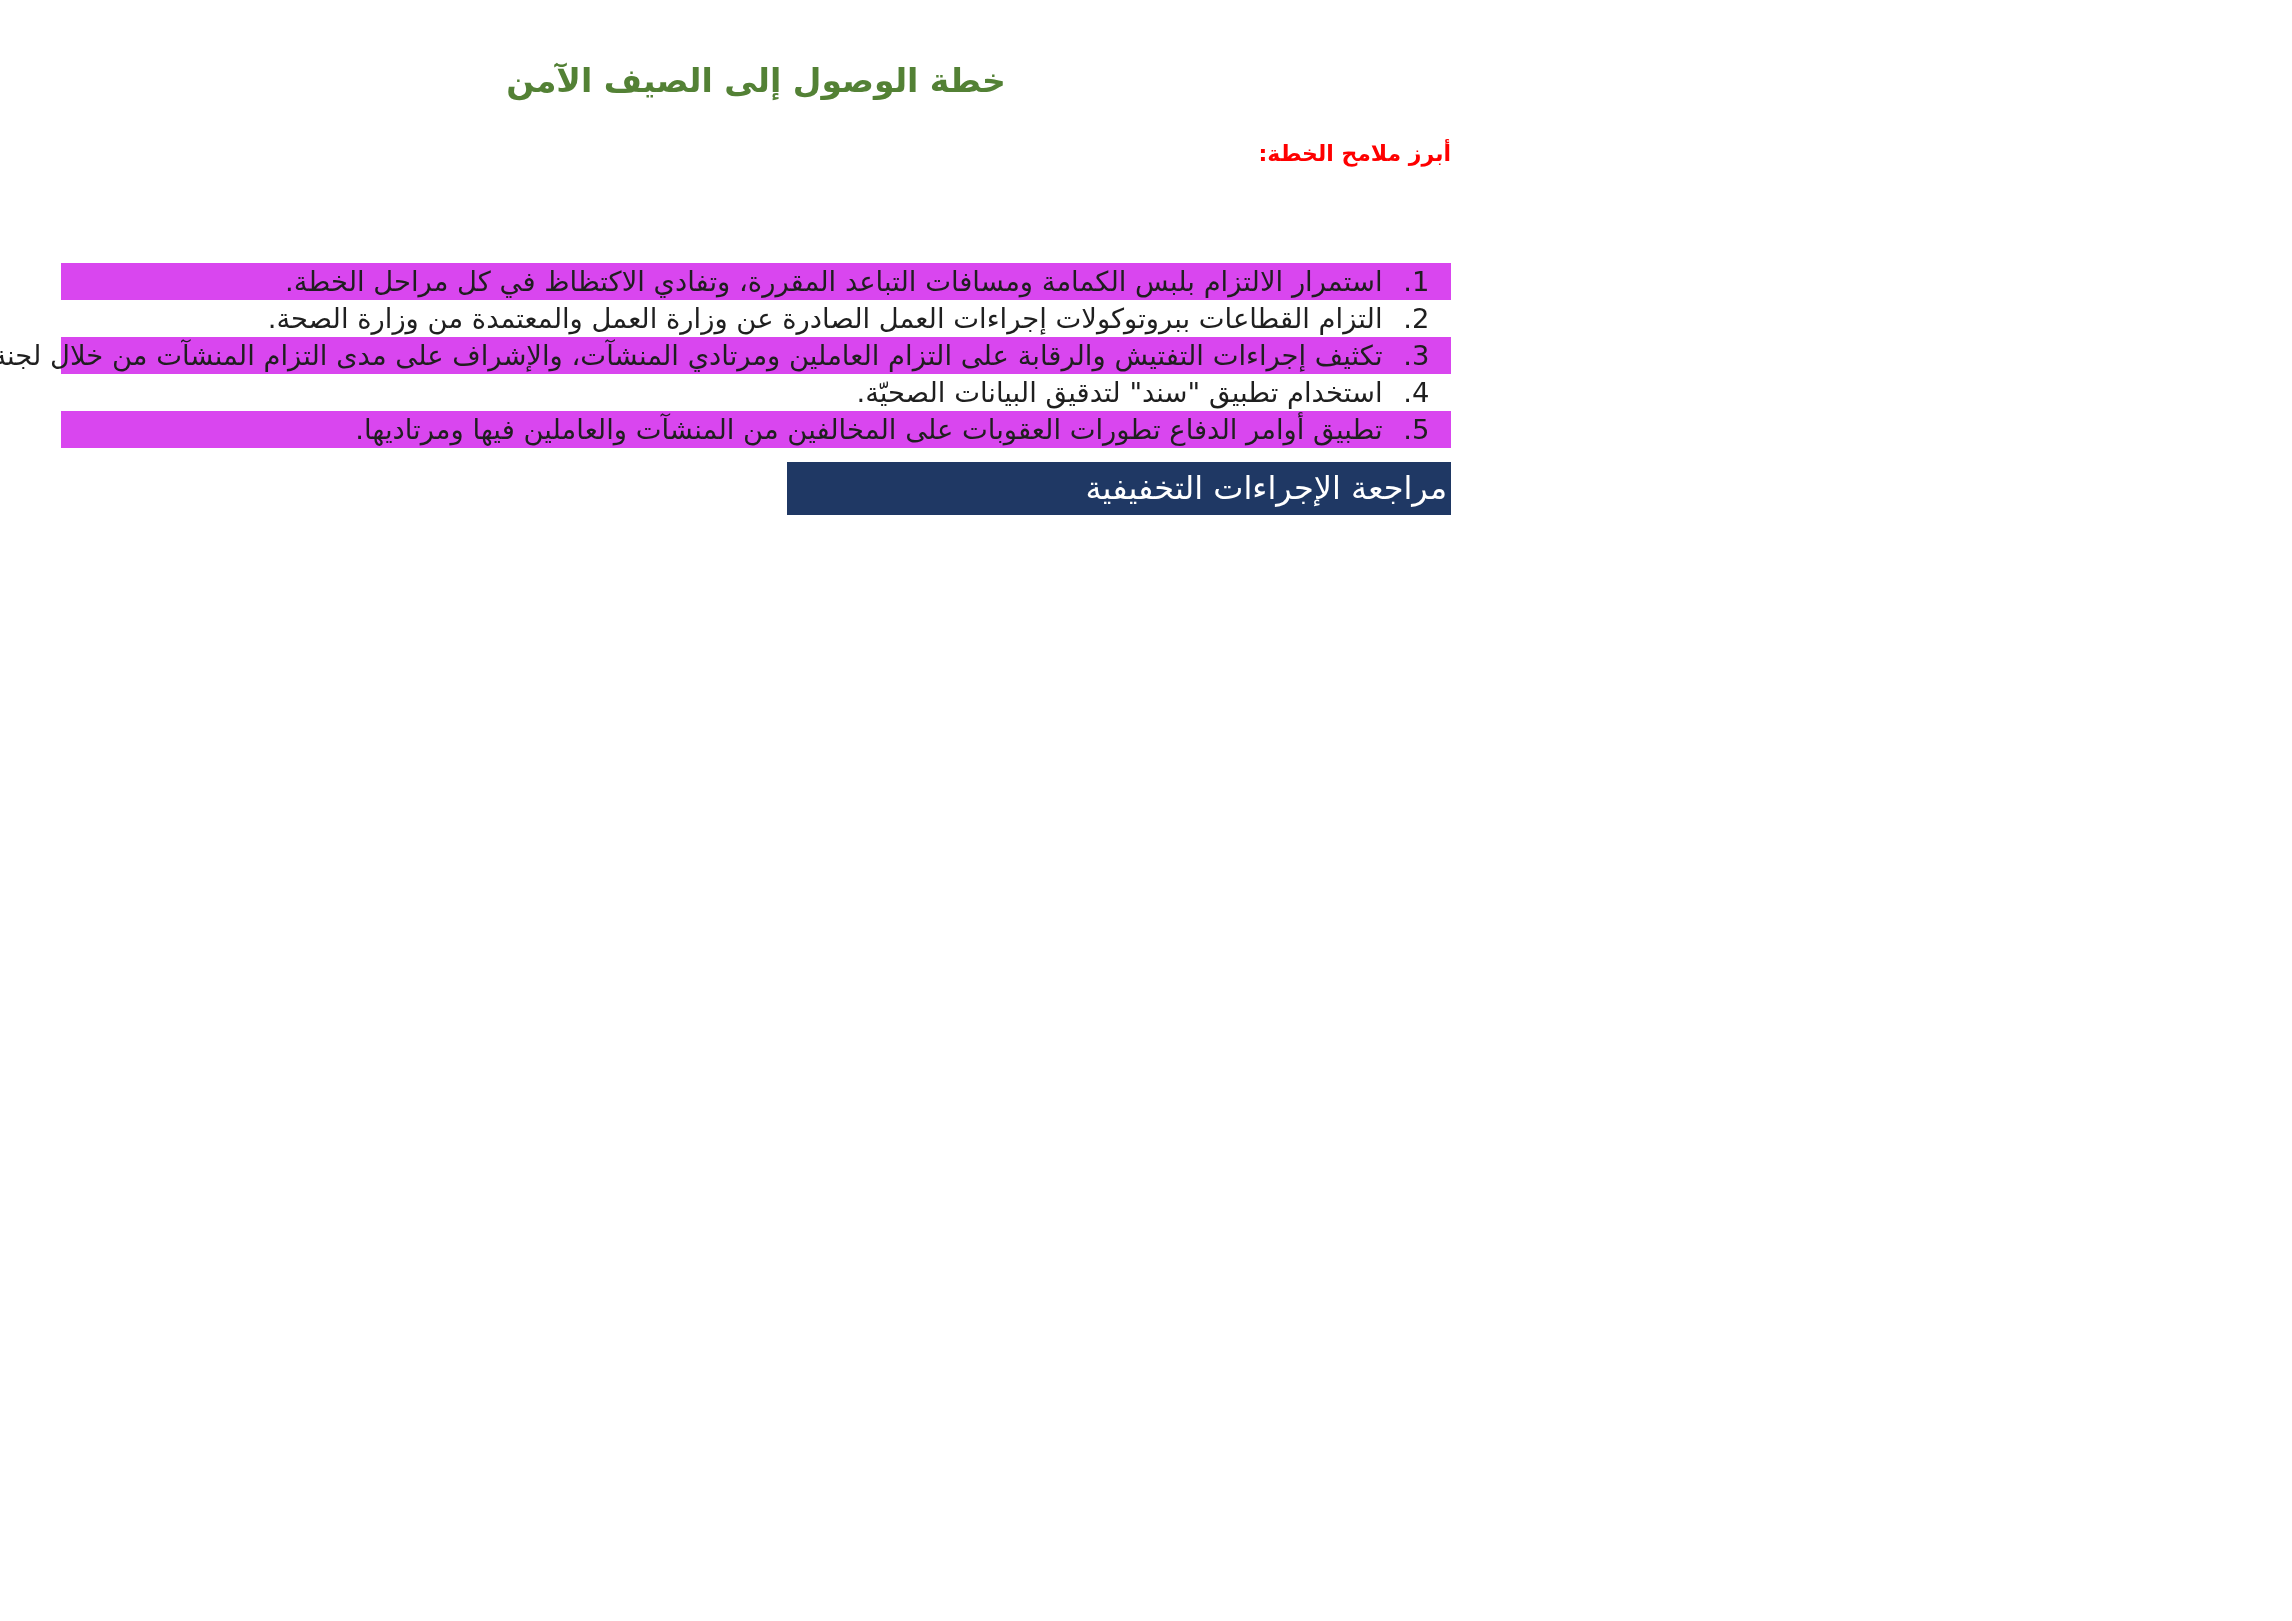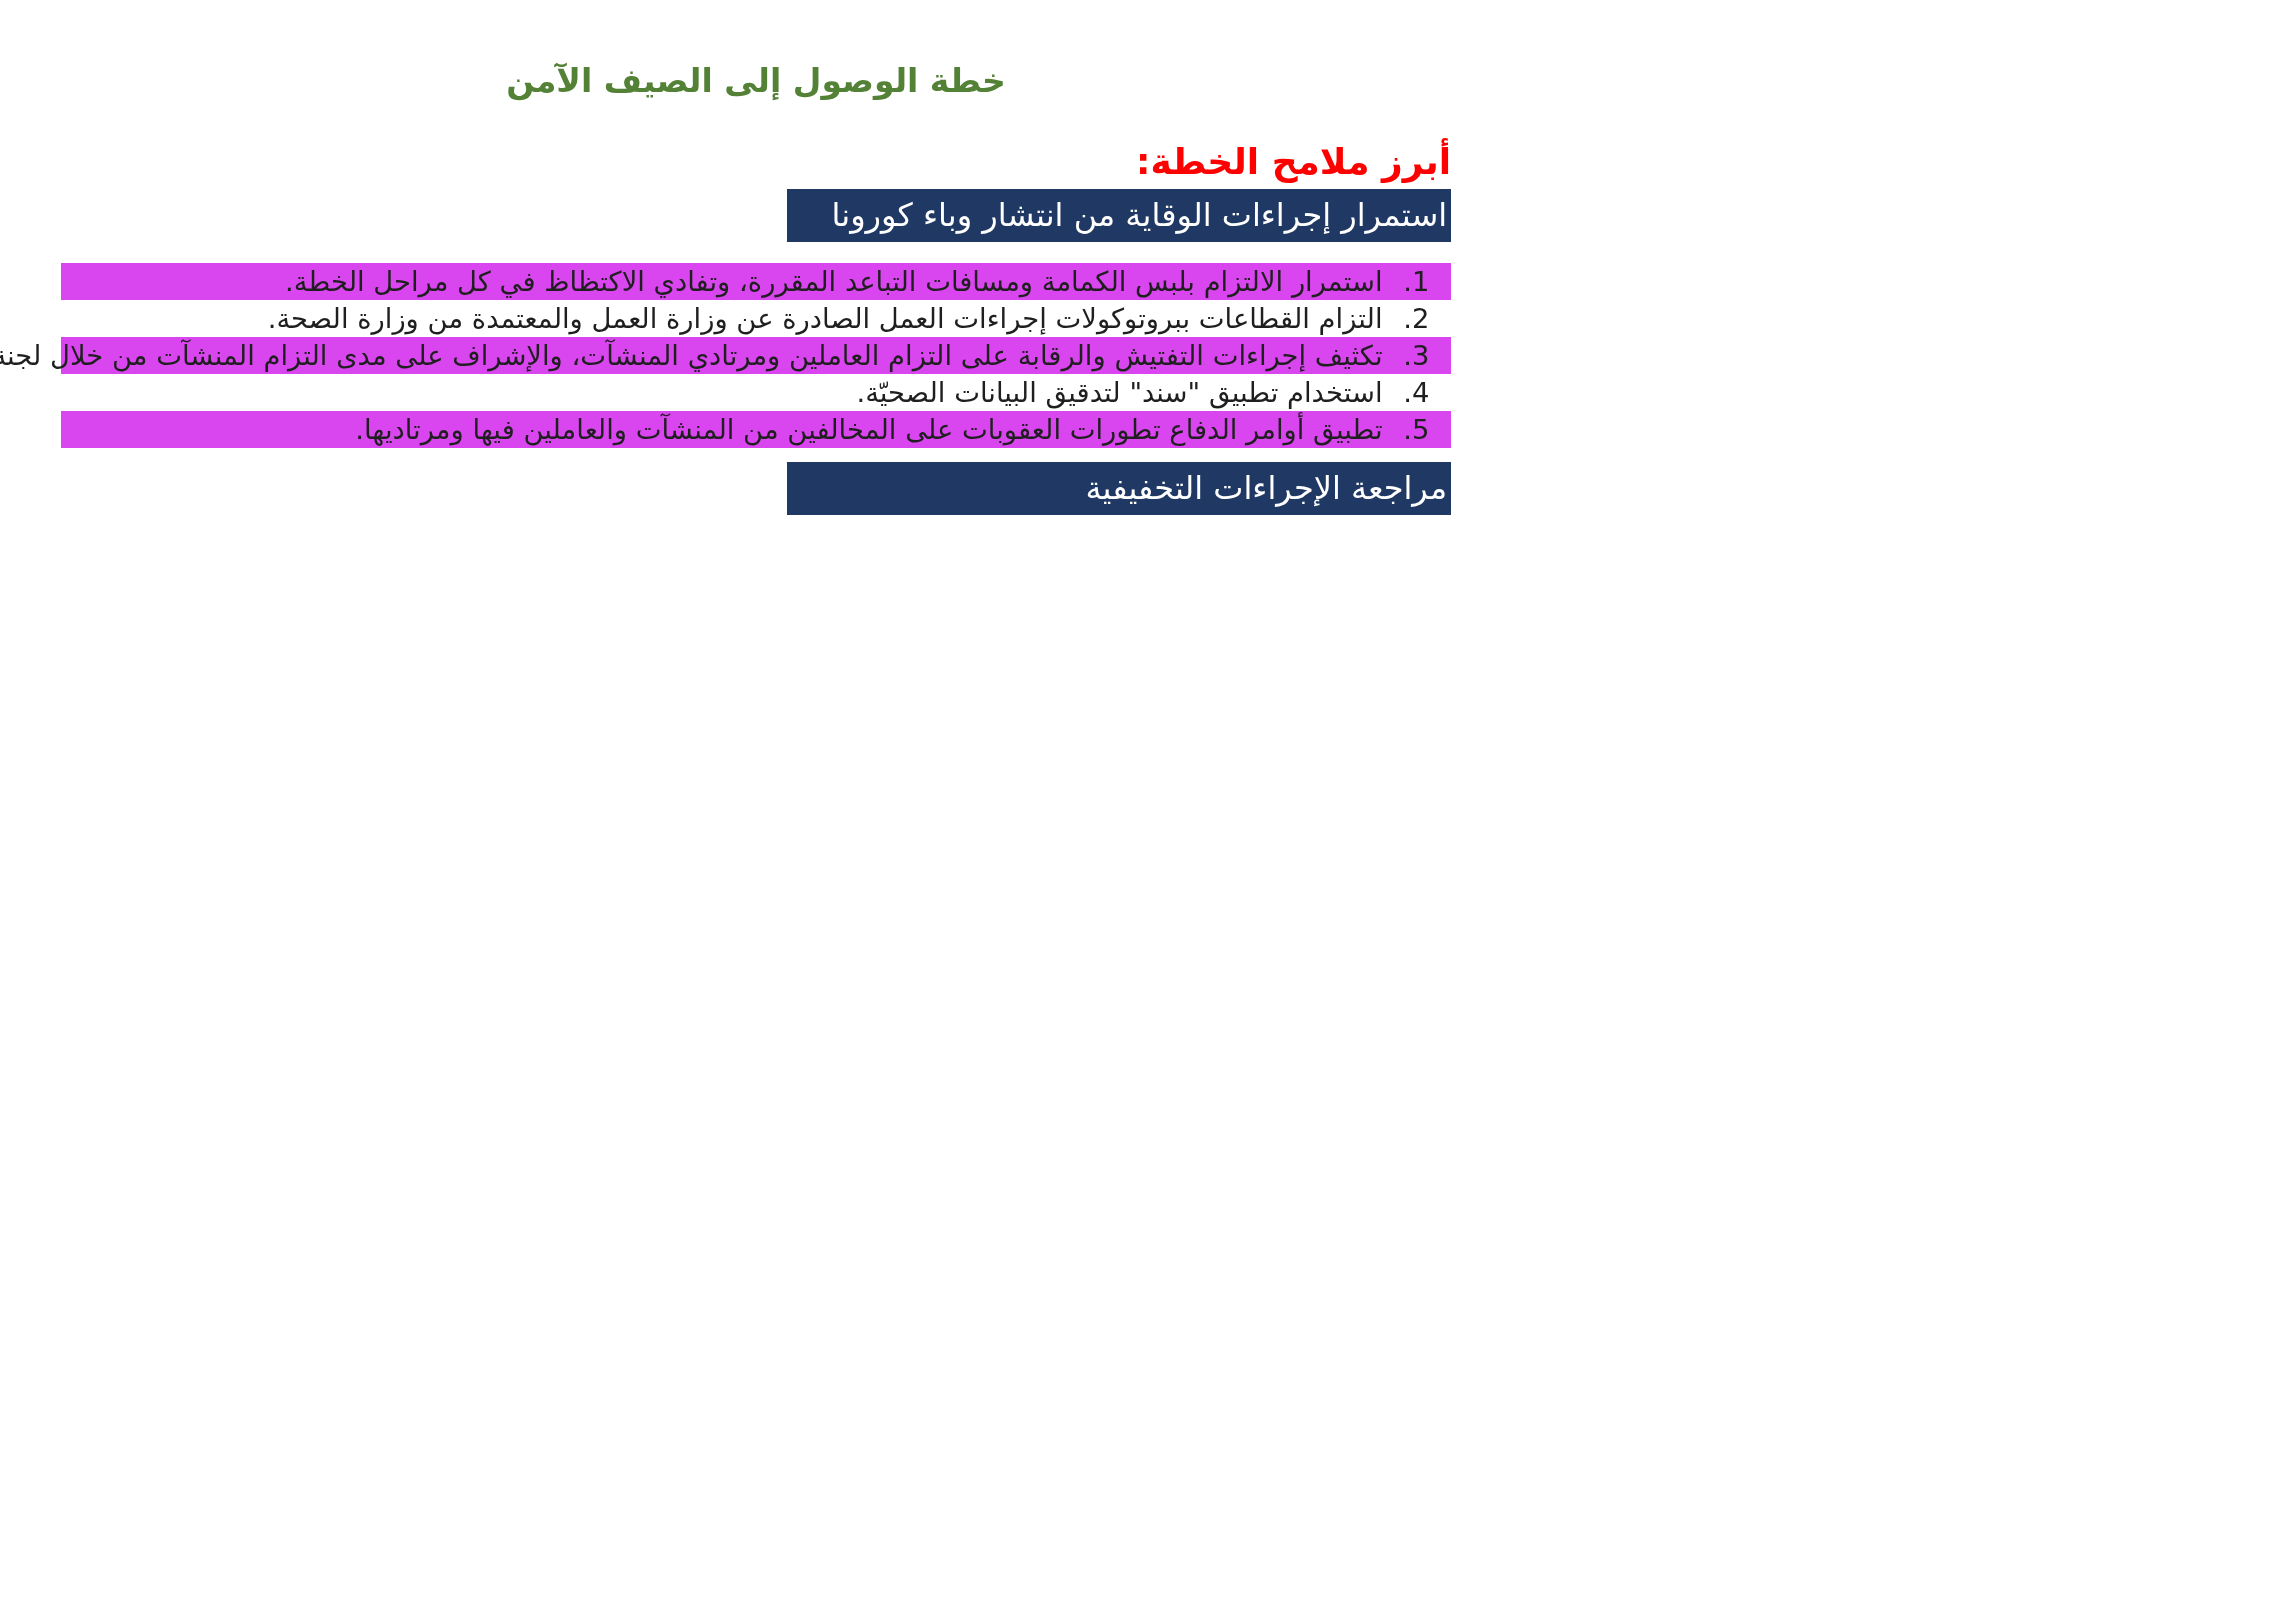--- a/index.html
+++ b/index.html
@@ -34,21 +34,21 @@
     font-size: 33px;
     font-weight: bold;
     color: #538135;
   }
   .section-heading {
     position: absolute;
     top: 141px;
     right: 0;
     width: 100%;
     text-align: right;
-    font-size: 36px;
+    font-size: 22px;
     font-weight: bold;
     color: #fe0000;
   }
   .banner {
     position: absolute;
     right: 0;
     width: 664px;
     height: 53px;
     background: #1f3864;
     color: #ffffff;
@@ -99,21 +99,20 @@
 </head>
 <body>
 
 <div class="page">
   <div class="content">
 
     <div class="doc-title">خطة الوصول إلى الصيف الآمن</div>
 
     <div class="section-heading">أبرز ملامح الخطة:</div>
 
-    <div class="banner banner-1">استمرار إجراءات الوقاية من انتشار وباء كورونا</div>
 
     <div class="list">
       <div class="list-row striped">
         <span class="num">1.</span><span class="item-text">استمرار الالتزام بلبس الكمامة ومسافات التباعد المقررة، وتفادي الاكتظاظ في كل مراحل الخطة.</span>
       </div>
       <div class="list-row">
         <span class="num">2.</span><span class="item-text">التزام القطاعات ببروتوكولات إجراءات العمل الصادرة عن وزارة العمل والمعتمدة من وزارة الصحة.</span>
       </div>
       <div class="list-row striped">
         <span class="num">3.</span><span class="item-text">تكثيف إجراءات التفتيش والرقابة على التزام العاملين ومرتادي المنشآت، والإشراف على مدى التزام المنشآت من خلال لجنة مشتركة مع الغرف التجارية والصناعية.</span>

